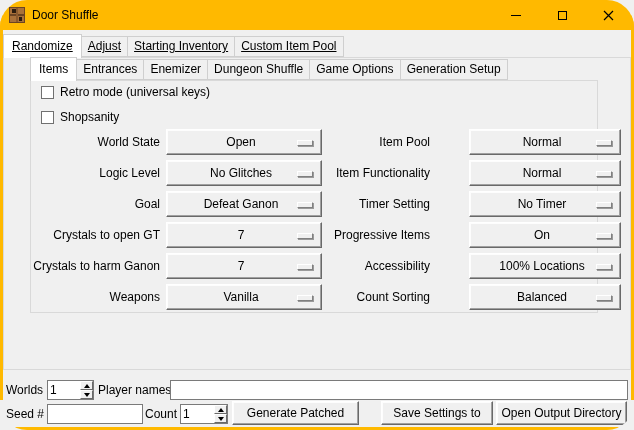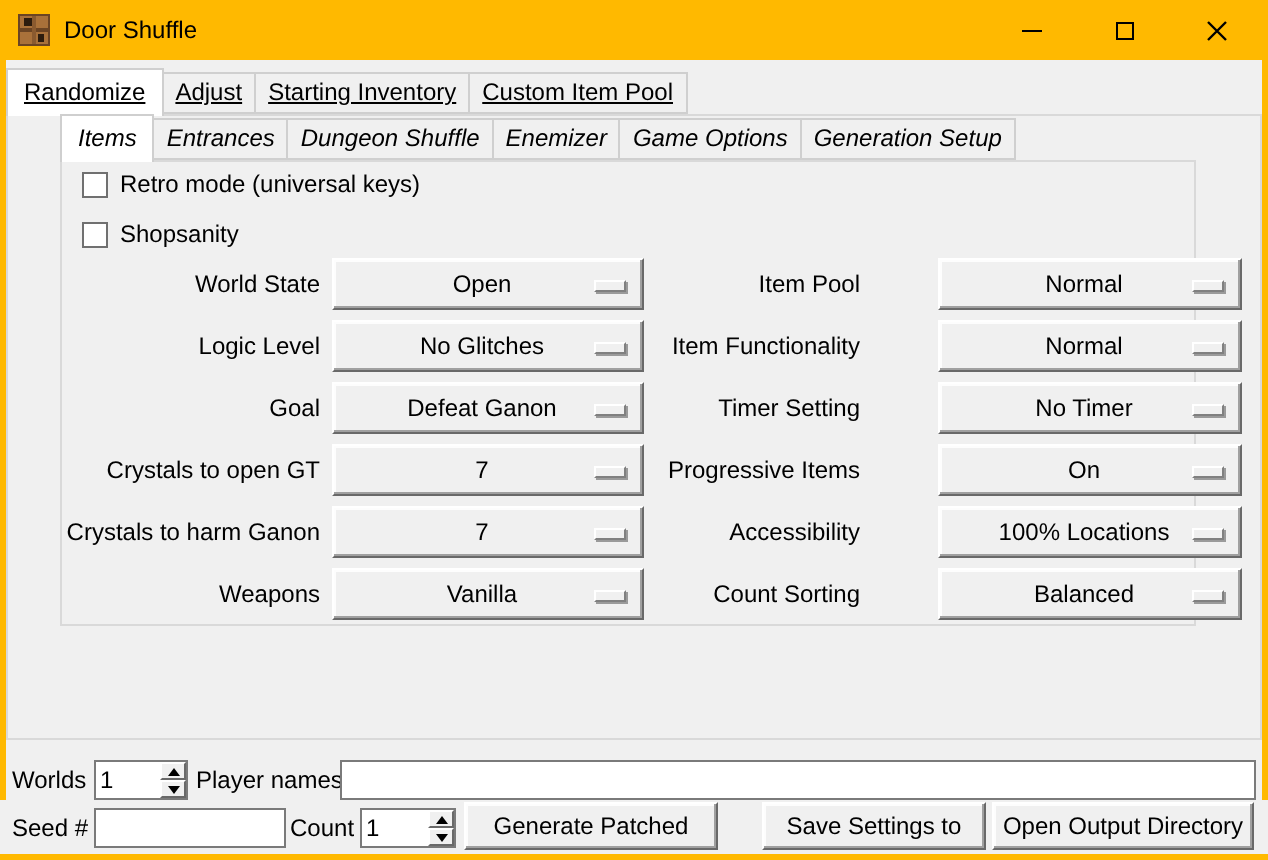--- a/index.html
+++ b/index.html
@@ -1,38 +1,38 @@
 <!DOCTYPE html>
 <html><head>
 <meta charset="utf-8">
 <style>
   * { margin:0; padding:0; box-sizing:border-box; }
   html,body { width:634px; height:430px; }
   body { font-family:"Liberation Sans", sans-serif; font-size:12px; color:#000; background:#f0f0f0; }
 
-  .window { position:relative; width:634px; height:430px; background:#f0f0f0; overflow:hidden; }
+  .window { position:relative; width:634px; height:430px; background:#f0f0f0; overflow:hidden;border-radius:27px; }
 
   
   .titlebar { position:absolute; left:0; top:0; width:634px; height:30px; background:#ffb900; display:flex; align-items:center; }
   .edge { position:absolute; background:#ffb900; z-index:20; }
   .edge-left  { left:0; top:30; width:3px; height:400px; }
   .edge-right { left:631px; top:30; width:3px; height:400px; }
   .edge-bottom{ left:0; top:427px; width:634px; height:3px; }
 
   .app-icon { margin-left:9px; width:16px; height:16px; }
   .title-text { margin-left:7px; font-size:12px; color:#000; }
   .winbtns { position:absolute; right:3px; top:0; height:30px; display:flex; }
   .winbtn { width:46px; height:30px; display:flex; align-items:center; justify-content:center; }
   .glyph-min { width:10px; height:1px; background:#000; }
   .glyph-max { width:9px; height:9px; border:1px solid #000; }
 
   
   .tabstrip { position:absolute; display:flex; align-items:flex-end; z-index:2; }
   .outer-tabs { left:3px; top:32px; height:25px;text-decoration:underline; }
-  .inner-tabs { left:30px; top:58px; height:22px;font-style:italic; }
+  .inner-tabs { left:30px; top:58px; height:22px; }
   .tab { background:#f0f0f0; border:1px solid #cfcfcf; padding:2px 6px 3px 6px; margin-right:-1px; white-space:nowrap; cursor:default; }
   .tab.selected { background:#ffffff; border-bottom:none; padding:4px 8px 5px 8px; margin-bottom:-1px; position:relative; z-index:3; }
 
   
   .pane { position:absolute; background:#f0f0f0; border:1px solid #d9d9d9; z-index:1; }
   .outer-pane { left:3px; top:57px; width:628px; height:313px; }
   .inner-pane { left:30px; top:80px; width:568px; height:233px; }
 
   
   .check-row { position:absolute; left:41px; height:14px; display:flex; align-items:flex-end; z-index:2; }
@@ -103,22 +103,22 @@
     <div class="tab selected">Randomize</div>
     <div class="tab">Adjust</div>
     <div class="tab">Starting Inventory</div>
     <div class="tab">Custom Item Pool</div>
   </div>
   <div class="pane outer-pane"></div>
 
   <div class="tabstrip inner-tabs">
     <div class="tab selected">Items</div>
     <div class="tab">Entrances</div>
+    <div class="tab">Enemizer</div>
     <div class="tab">Dungeon Shuffle</div>
-    <div class="tab">Enemizer</div>
     <div class="tab">Game Options</div>
     <div class="tab">Generation Setup</div>
   </div>
   <div class="pane inner-pane"></div>
 
   <div class="check-row" style="top:85px">
     <span class="checkbox"></span>
     <span class="check-label">Retro mode (universal keys)</span>
   </div>
   <div class="check-row" style="top:110px">

